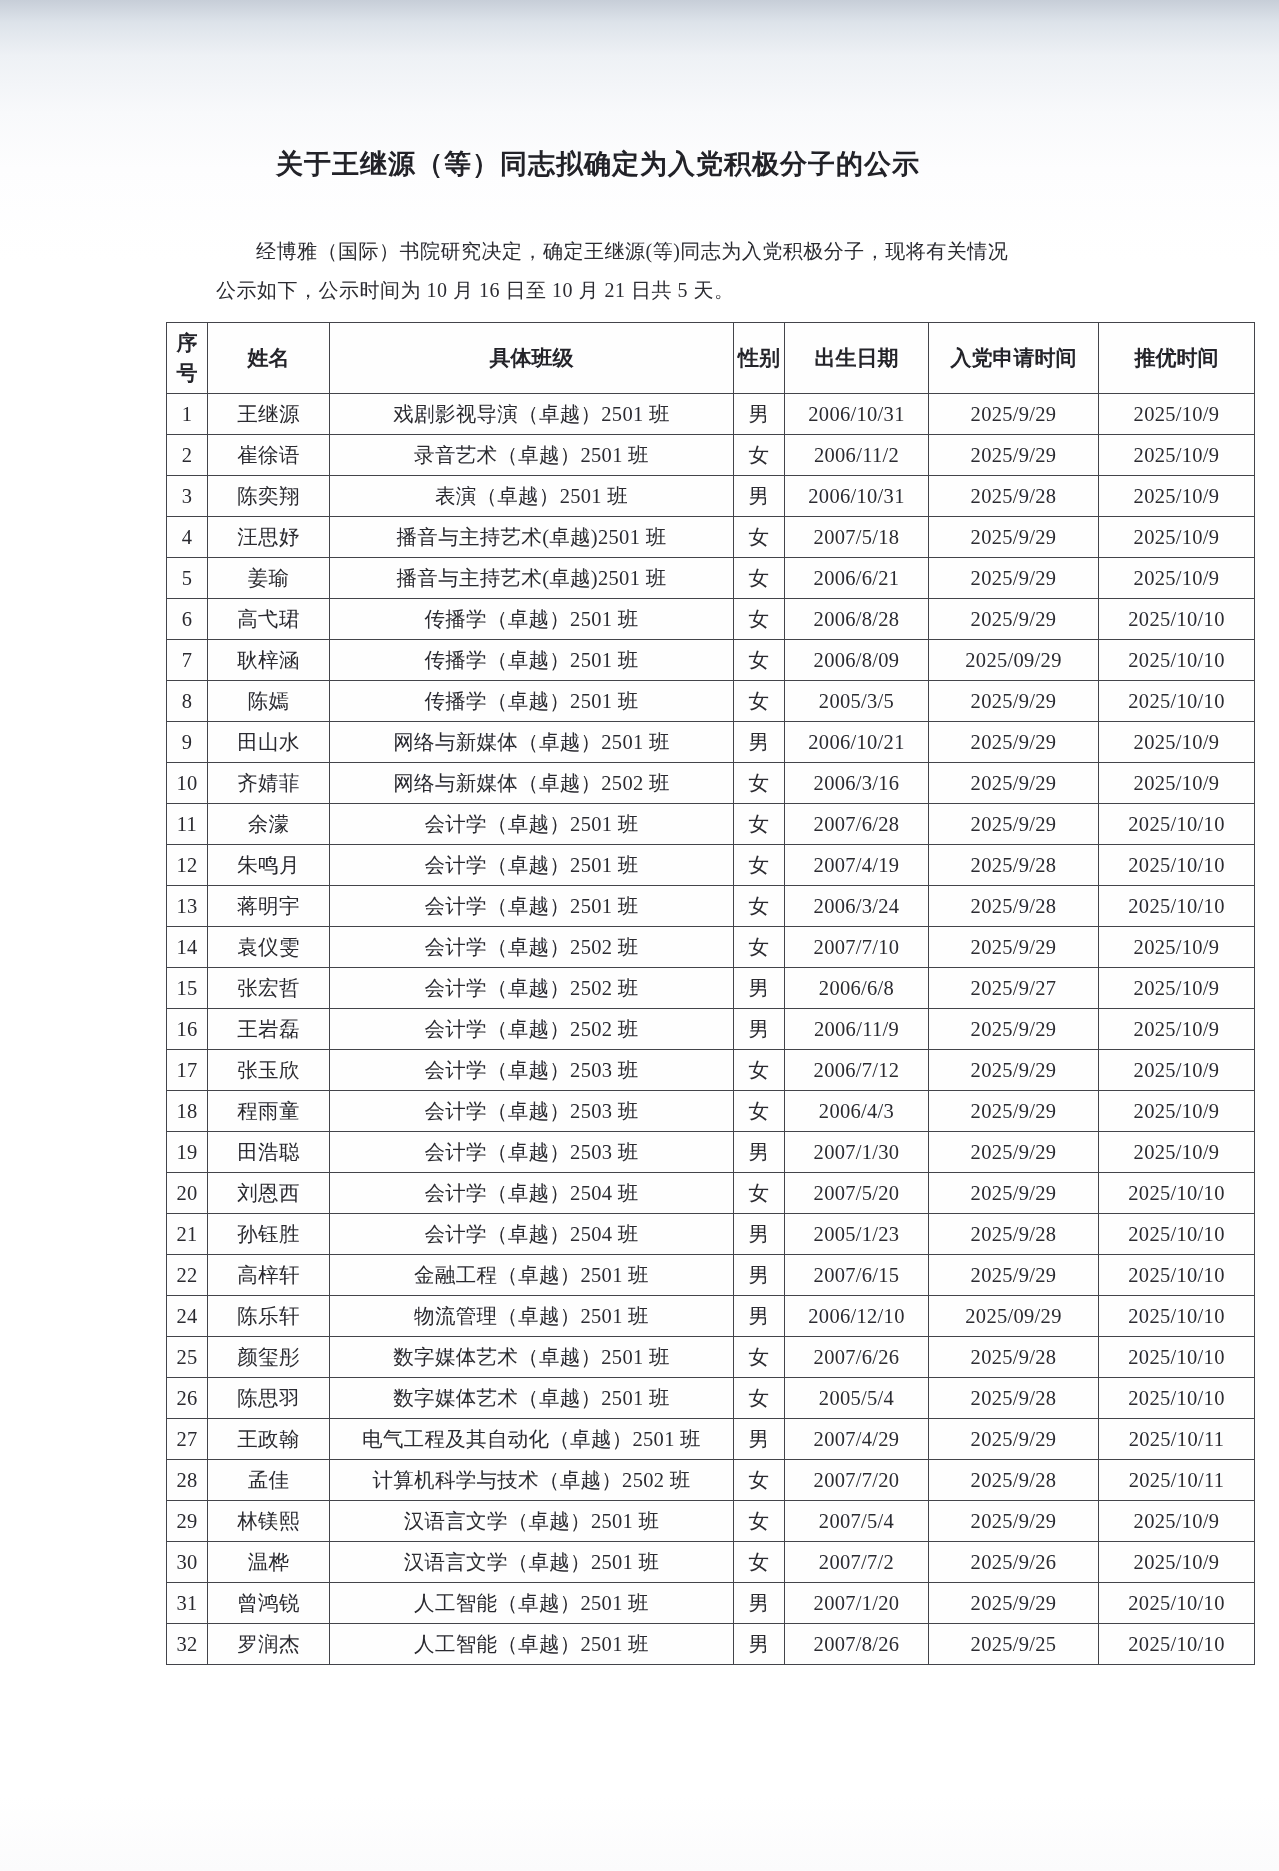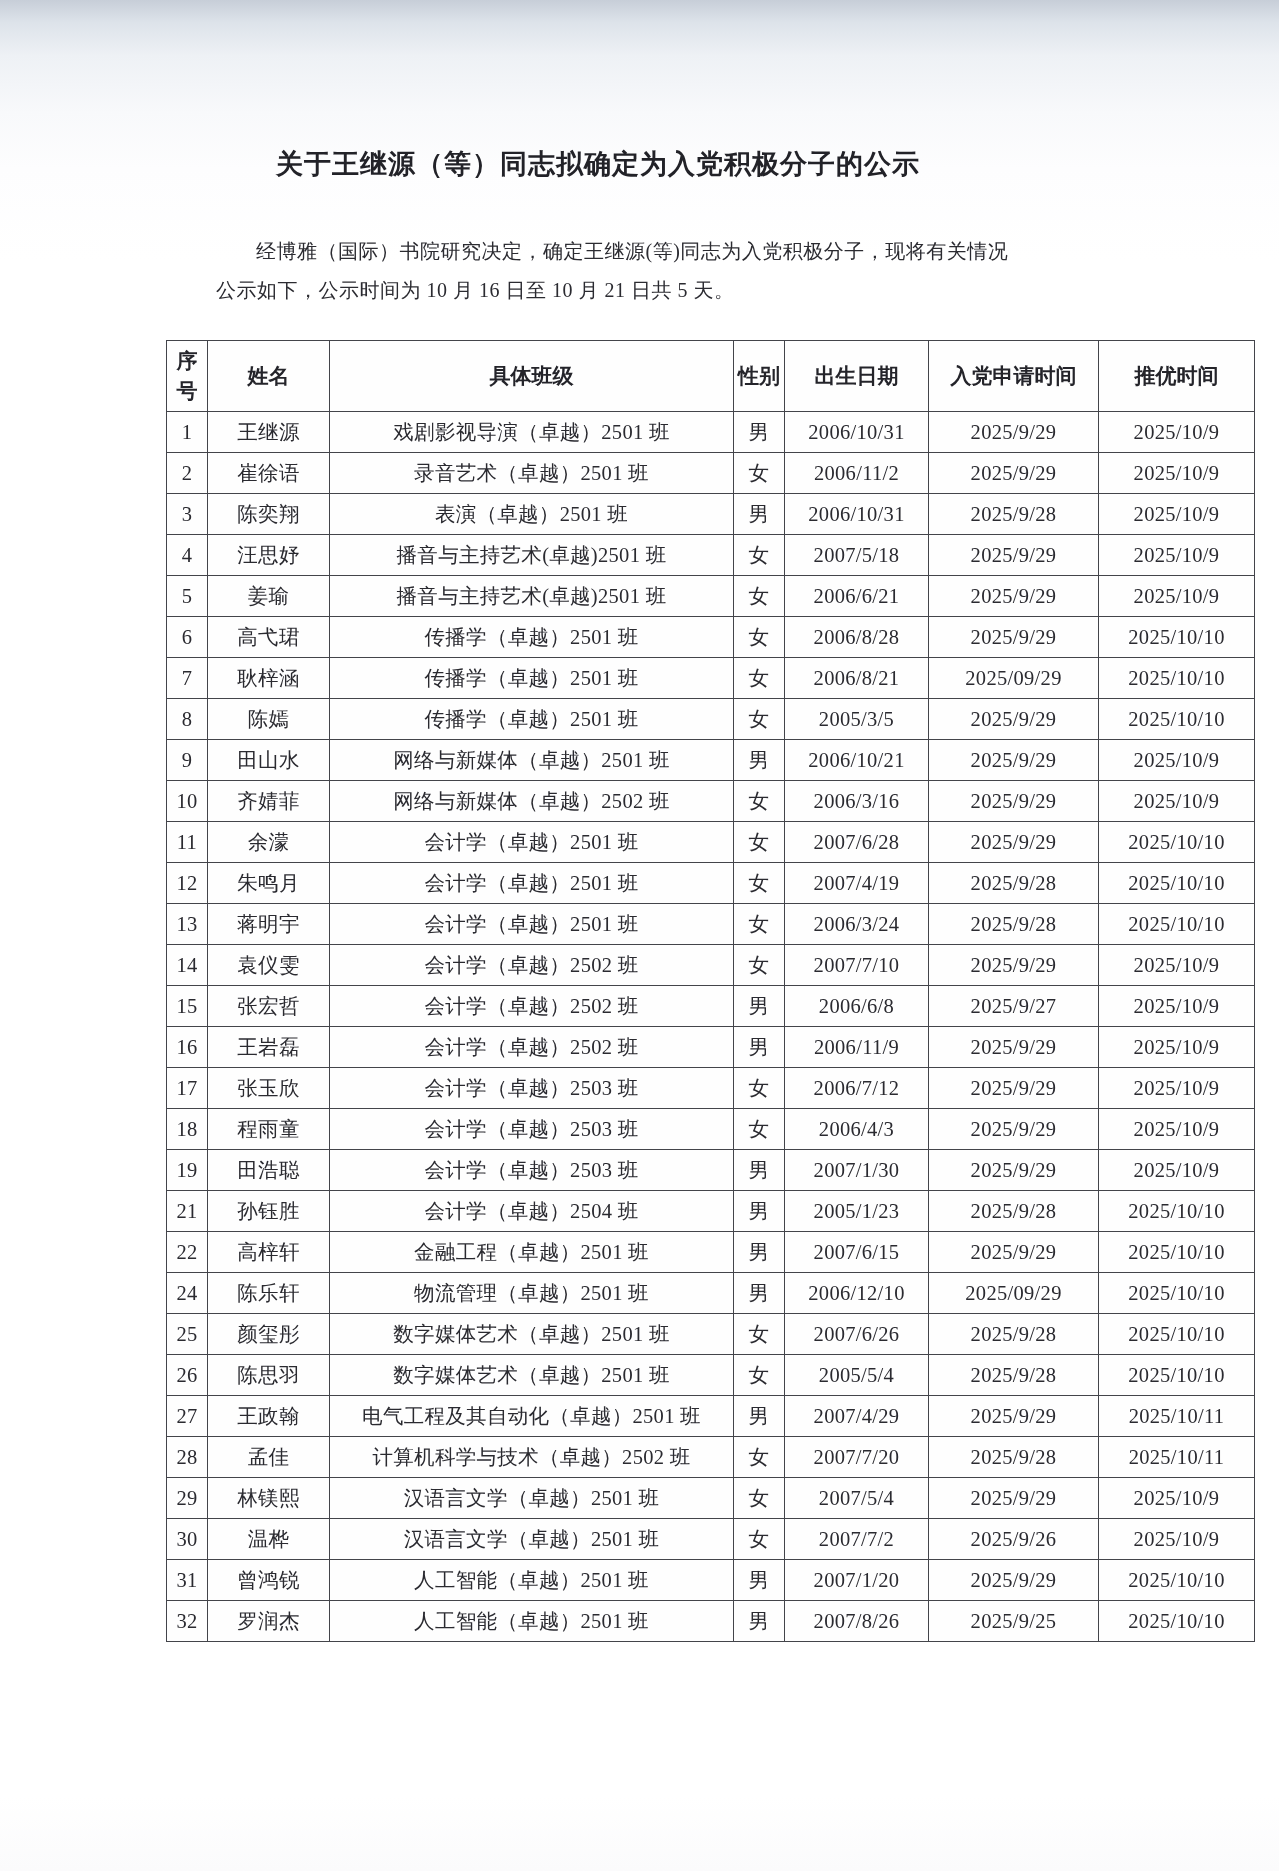--- a/index.html
+++ b/index.html
@@ -29,21 +29,21 @@
   .doc-paragraph{
     margin:50px 0 0 178px;
     width:800px;
     font-size:20px;
     line-height:1.95;
     text-indent:2em;
     letter-spacing:0.5px;
     color:#2b2b31;
   }
   table.roster{
-    margin:30px 0 0 128px;
+    margin:12px 0 0 128px;
     border-collapse:collapse;
     table-layout:fixed;
     width:1088px;
     background:#fefefe;
   }
   table.roster th, table.roster td{
     border:1.6px solid #43444a;
     text-align:center;
     vertical-align:middle;
     padding:2px 3px;
@@ -153,21 +153,21 @@
           <td>女</td>
           <td>2006/8/28</td>
           <td>2025/9/29</td>
           <td>2025/10/10</td>
         </tr>
         <tr>
           <td>7</td>
           <td>耿梓涵</td>
           <td>传播学（卓越）2501 班</td>
           <td>女</td>
-          <td>2006/8/21</td>
+          <td>2006/8/09</td>
           <td>2025/09/29</td>
           <td>2025/10/10</td>
         </tr>
         <tr>
           <td>8</td>
           <td>陈嫣</td>
           <td>传播学（卓越）2501 班</td>
           <td>女</td>
           <td>2005/3/5</td>
           <td>2025/9/29</td>
@@ -266,20 +266,29 @@
         <tr>
           <td>19</td>
           <td>田浩聪</td>
           <td>会计学（卓越）2503 班</td>
           <td>男</td>
           <td>2007/1/30</td>
           <td>2025/9/29</td>
           <td>2025/10/9</td>
         </tr>
         <tr>
+          <td>20</td>
+          <td>刘恩西</td>
+          <td>会计学（卓越）2504 班</td>
+          <td>女</td>
+          <td>2007/5/20</td>
+          <td>2025/9/29</td>
+          <td>2025/10/10</td>
+        </tr>
+        <tr>
           <td>21</td>
           <td>孙钰胜</td>
           <td>会计学（卓越）2504 班</td>
           <td>男</td>
           <td>2005/1/23</td>
           <td>2025/9/28</td>
           <td>2025/10/10</td>
         </tr>
         <tr>
           <td>22</td>

